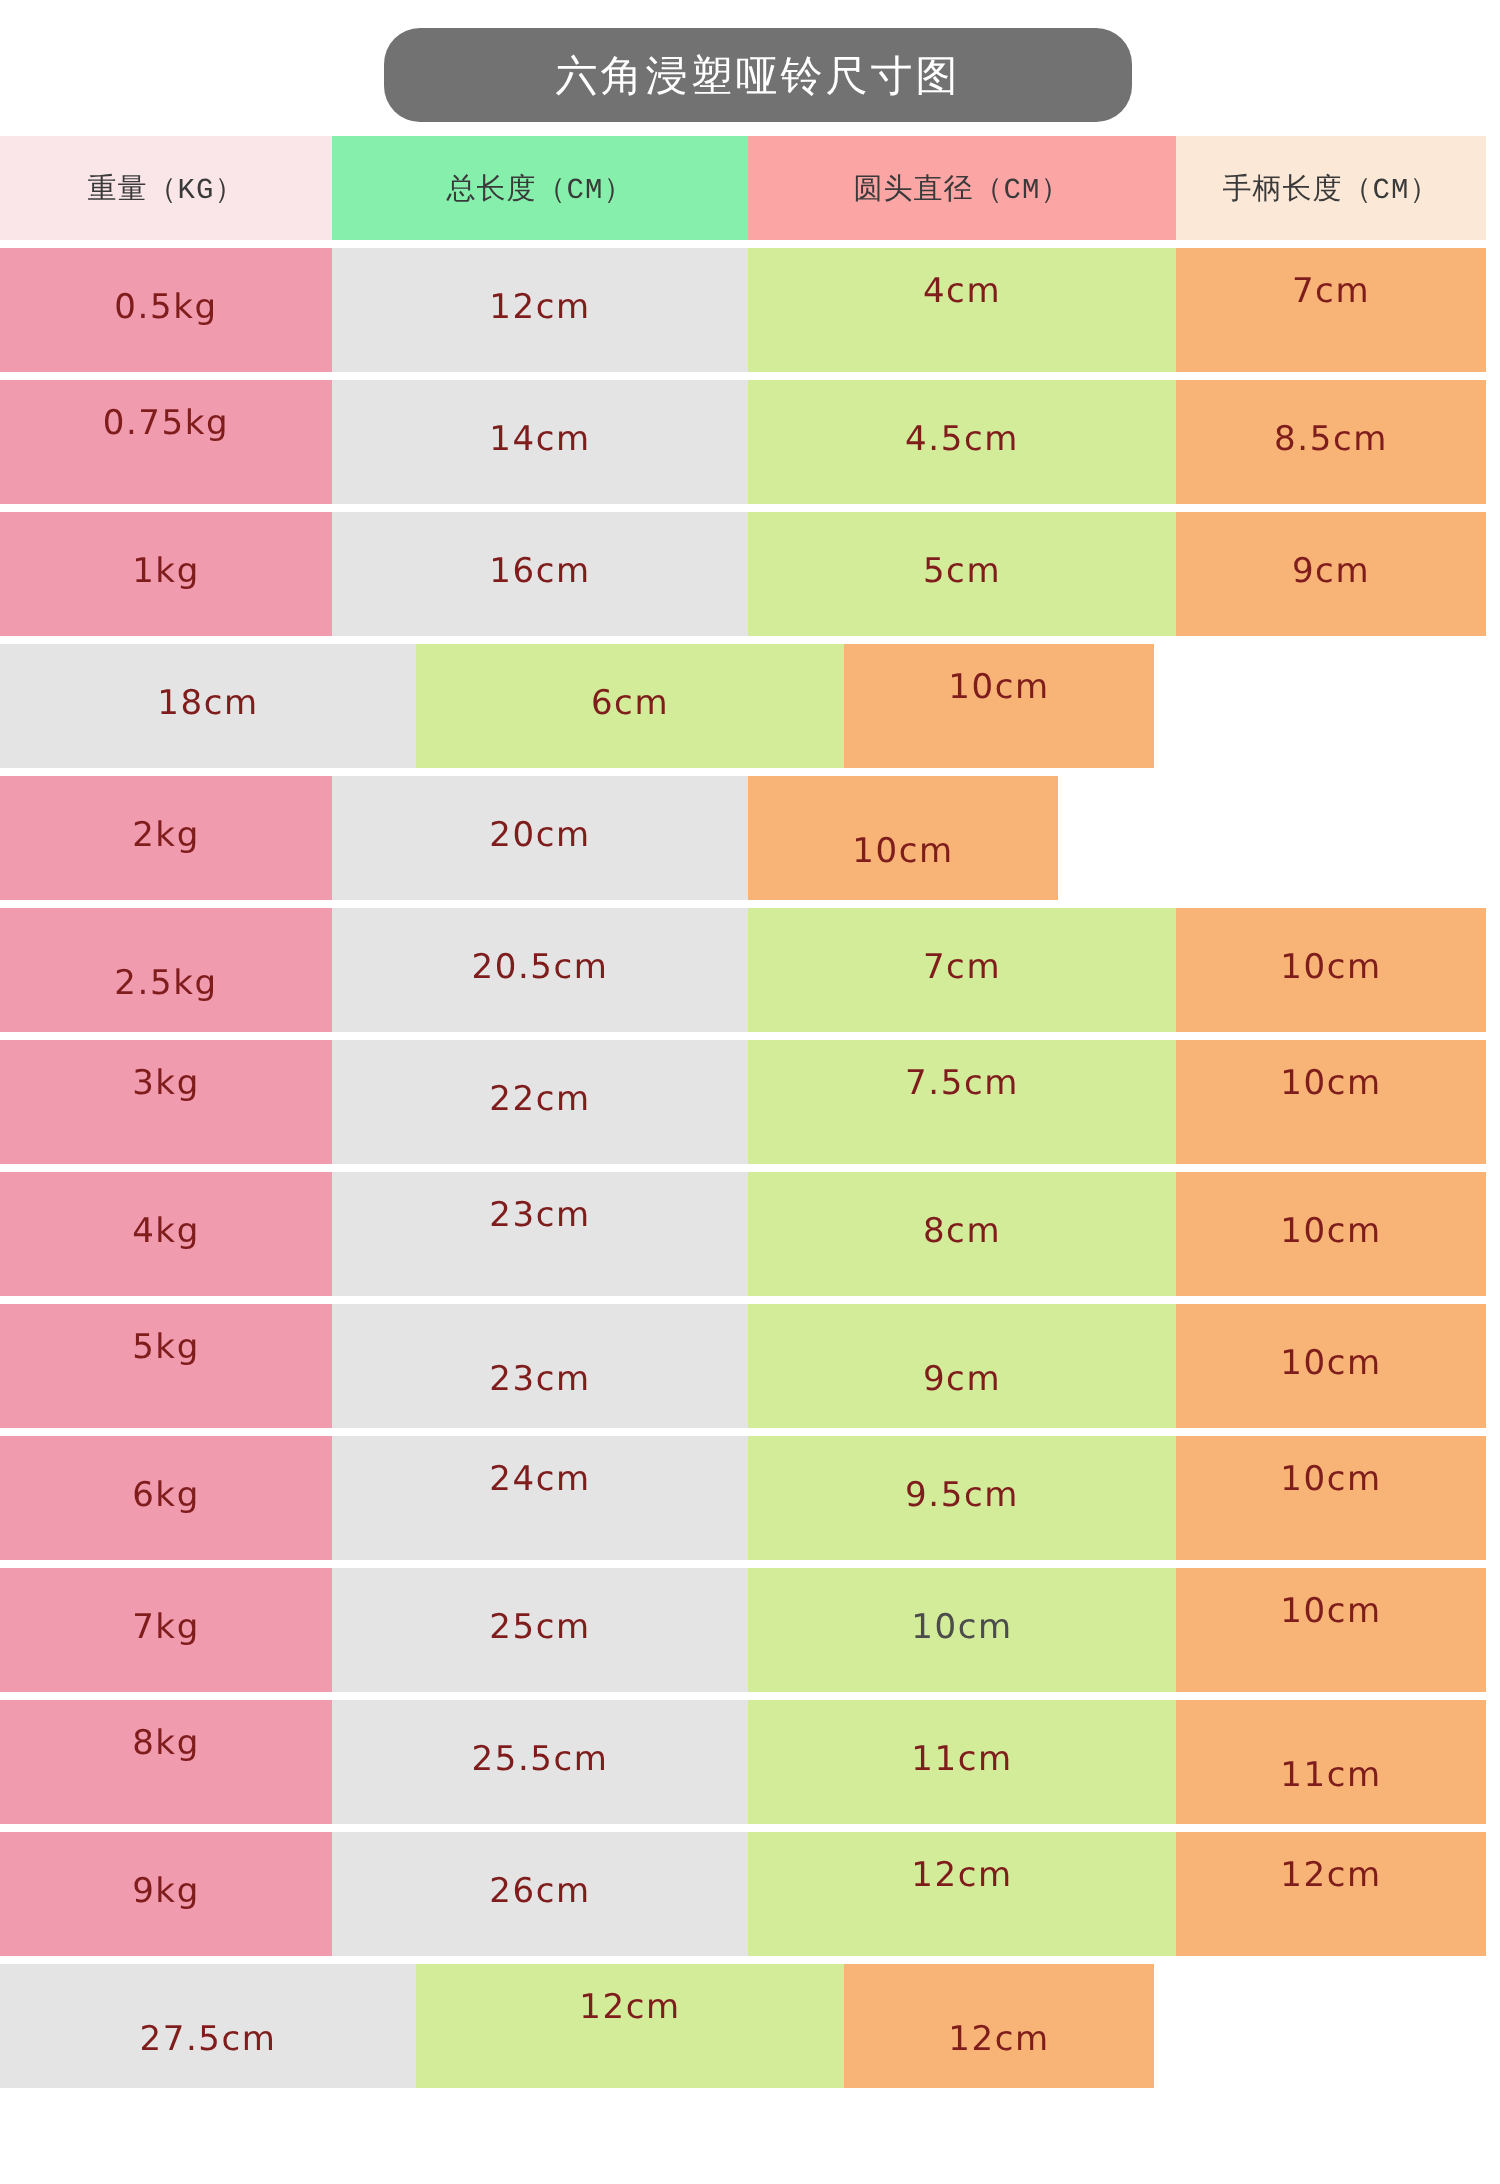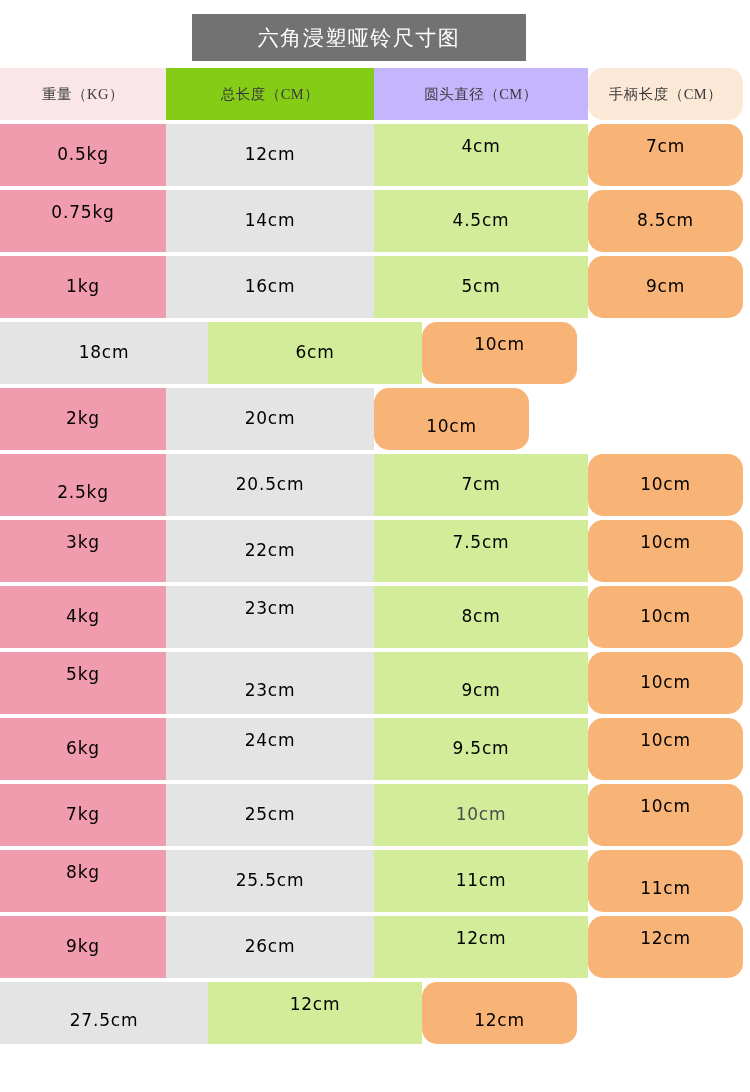--- a/index.html
+++ b/index.html
@@ -13,26 +13,27 @@
     font-family: "Liberation Sans", "DejaVu Sans", sans-serif;
     overflow: hidden;
     position: relative;
   }
 
   
   #title-banner {
     position: absolute;
     left: 192px;
     top: 14px;
-    width: 334px;
+    width: 374px;
     height: 47px;
     background: #727272;
     display: flex;
     align-items: center;
     justify-content: center;
+    border-radius: 18px;
   }
   #title-text {
     color: #ffffff;
     font-size: 21px;
     letter-spacing: 1.5px;
     font-weight: 400;
     white-space: nowrap;
     font-family: "DejaVu Sans", "Liberation Sans", sans-serif;
   }
 
@@ -49,55 +50,55 @@
   }
   .cell {
     box-sizing: border-box;
     position: relative;
     overflow: hidden;
   }
   
   .c0 { width: 166px; }
   .c1 { width: 208px; }
   .c2 { width: 214px; }
-  .c3 { width: 155px; border-radius: 15px; }
+  .c3 { width: 155px; }
 
   
   .hrow { height: 52px; }
   .hrow .cell {
     display: flex;
     align-items: center;
     justify-content: center;
   }
   .hrow .c0 { background: #fae5e8; }
-  .hrow .c1 { background: #84cc16; align-items: center; }
-  .hrow .c2 { background: #c4b5fd; }
+  .hrow .c1 { background: #86efac; align-items: center; }
+  .hrow .c2 { background: #fca5a5; }
   .hrow .c3 { background: #fce8d6; }
   .hdr-text {
     font-size: 14.5px;
     color: #3a3a3a;
     letter-spacing: 0.5px;
     white-space: nowrap;
-    font-family: Liberation Serif, serif;
+    font-family: Liberation Mono, monospace;
   }
 
   
   .drow { height: 62px; margin-top: 4px; }
   .drow .c0 { background: #f09bae; }
   .drow .c1 { background: #e5e4e5; }
   .drow .c2 { background: #d3ec9a; padding-left: 25px; }
   .drow .c3 { background: #f8b477; }
 
   .val {
     position: absolute;
     left: 0;
     right: 0;
     text-align: center;
     font-size: 17px;
-    color: #000000;
+    color: #7f1d1d;
     letter-spacing: 0.8px;
     white-space: nowrap;
     font-family: "DejaVu Sans", "Liberation Sans", sans-serif;
   }
   
   .vt { top: 12px; }
   .vm { top: 20px; }
   .vb { top: 28px; }
   .faded { color: #4c4c4c; }
 </style>

